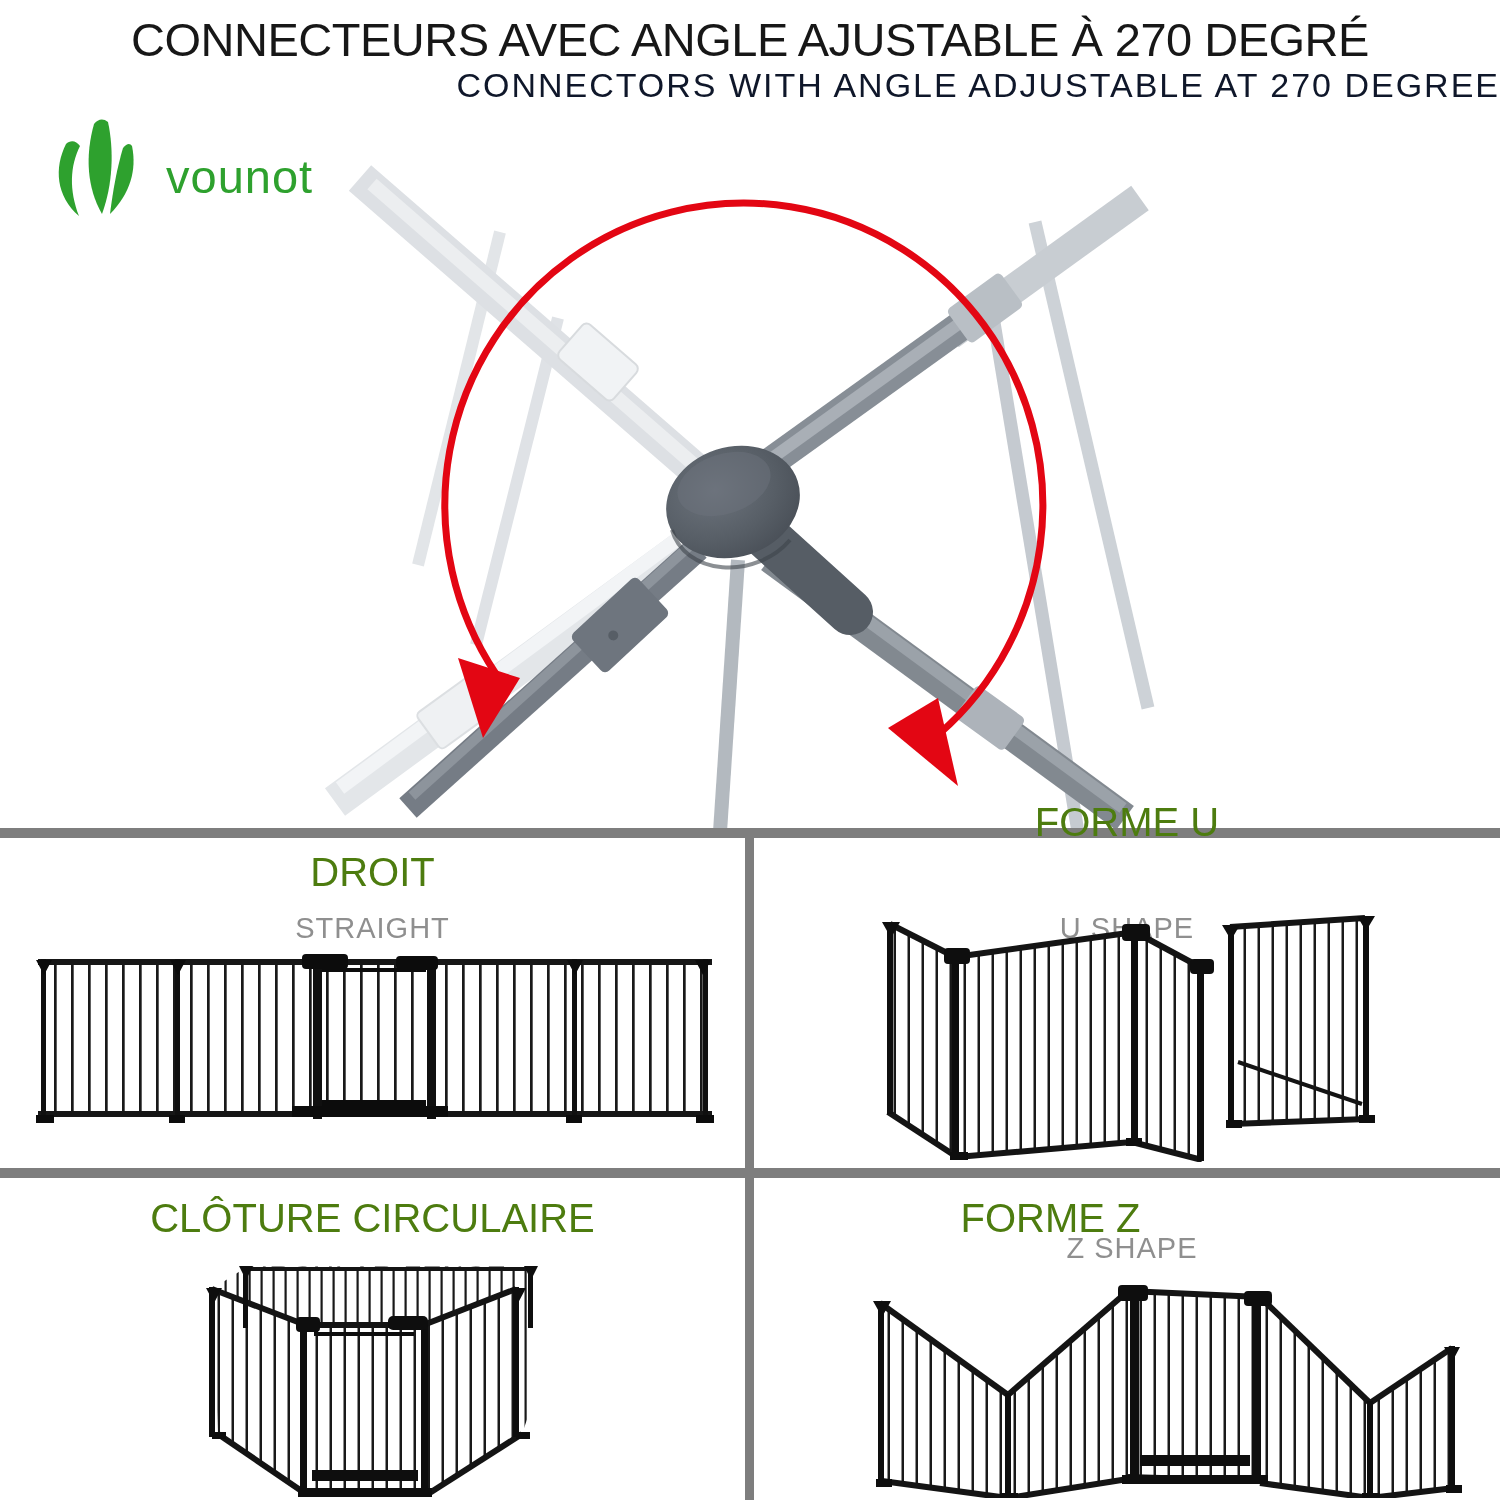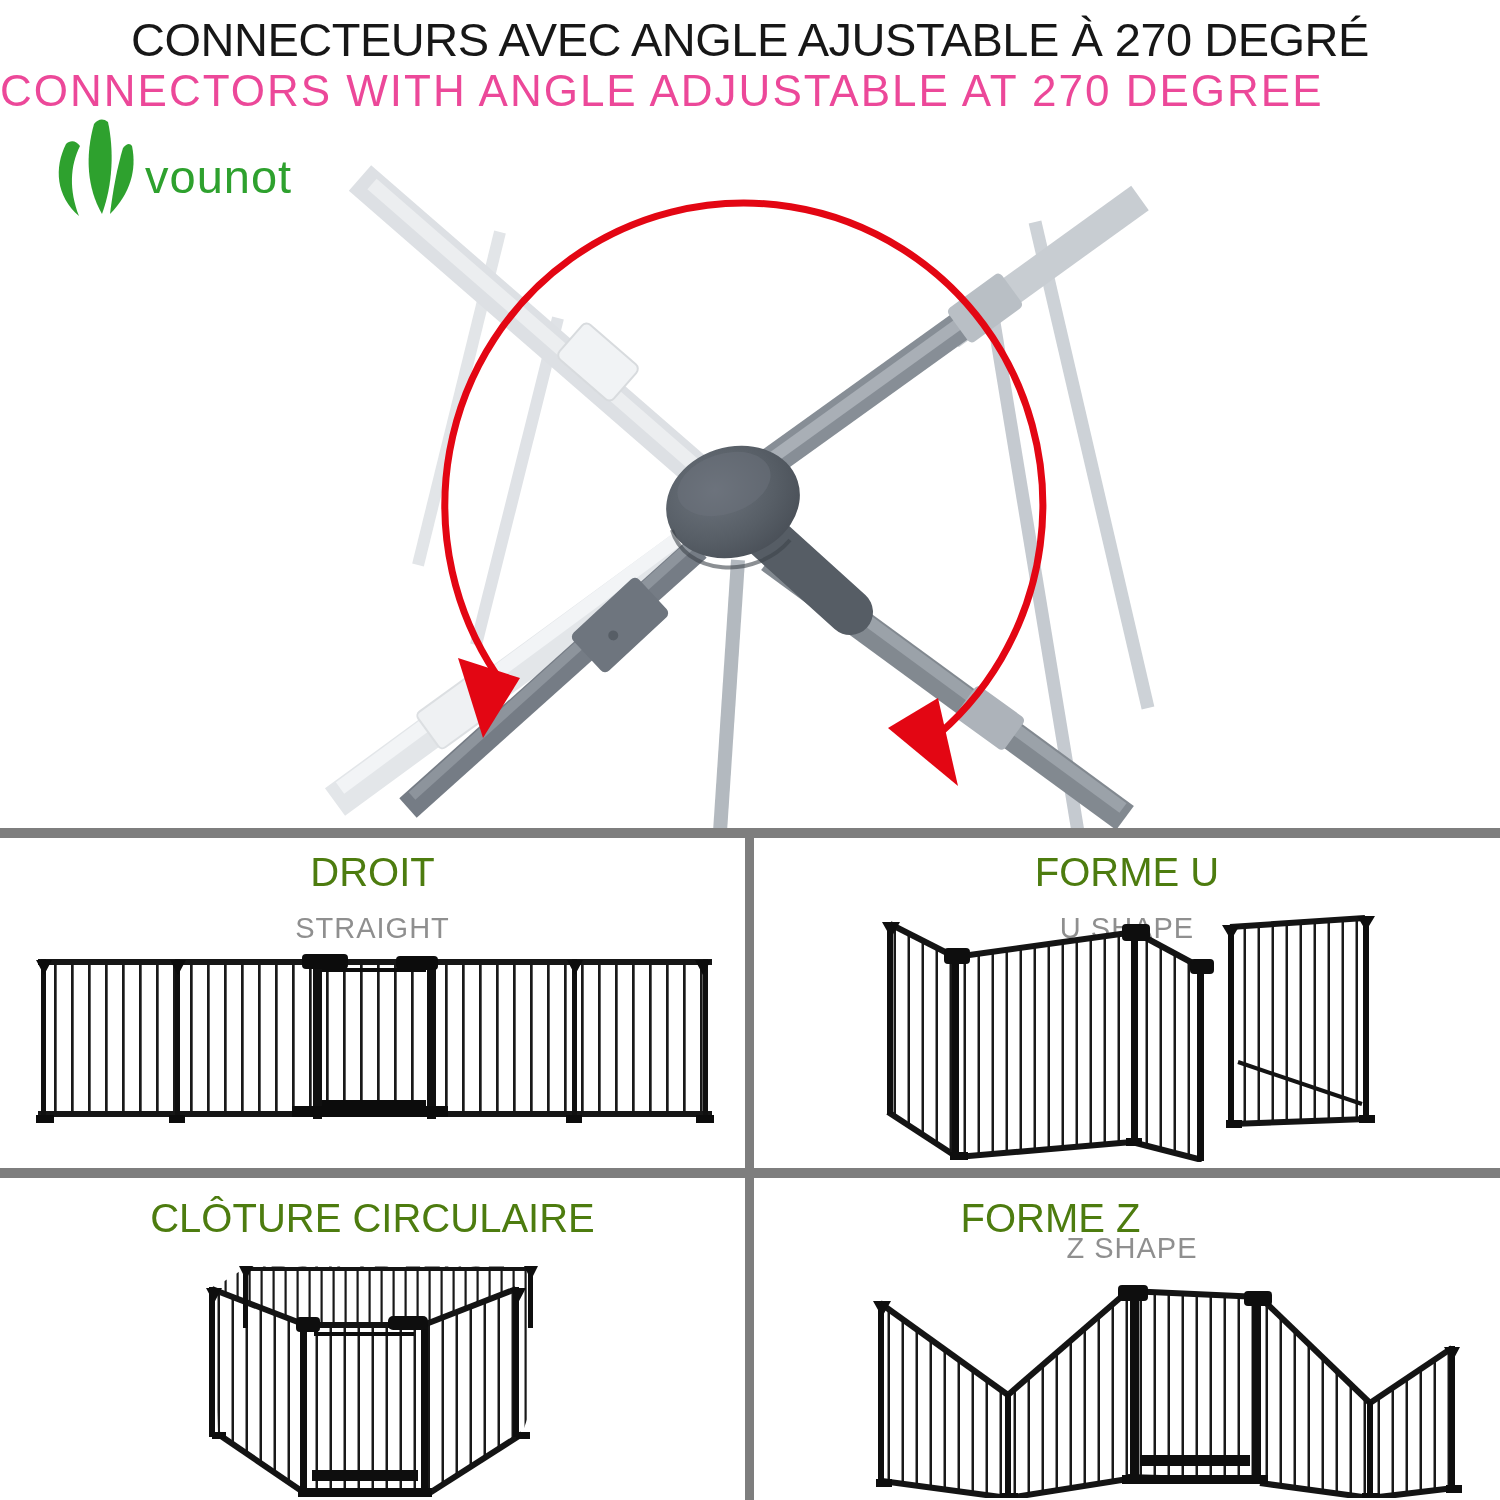--- a/index.html
+++ b/index.html
@@ -1,23 +1,23 @@
 <!DOCTYPE html>
 <html><head>
 <meta charset="utf-8">
 <style>
   html,body{margin:0;padding:0;background:#ffffff;}
   .canvas{position:relative;width:1500px;height:1500px;background:#ffffff;overflow:hidden;
           font-family:"Liberation Sans","DejaVu Sans",sans-serif;}
   .abs{position:absolute;}
   .hdr-fr{left:0;top:12px;width:1500px;text-align:center;font-size:47px;letter-spacing:-0.5px;
           color:#171717;white-space:nowrap;}
-  .hdr-en{left:0;top:66px;width:1500px;text-align:left;font-size:44px;letter-spacing:2px;
-          color:#ec4899;white-space:nowrap;}
-  .brand{left:52px;top:118px;display:flex;align-items:center;gap:7px;}
+  .hdr-en{left:0;top:66px;width:1500px;text-align:right;font-size:34px;letter-spacing:2px;
+          color:#0f172a;white-space:nowrap;}
+  .brand{left:52px;top:118px;display:flex;align-items:center;gap:28px;}
   .brand-name{font-size:47px;color:#2ea12e;letter-spacing:1px;line-height:1;padding-top:14px;}
   .cell-title{font-size:40px;color:#4d7c0f;text-align:center;white-space:nowrap;}
   .cell-sub{font-size:29px;color:#8f8f8f;text-align:center;letter-spacing:1px;white-space:nowrap;}
   .divider{background:#7e7e7e;}
   svg{display:block;}
 </style>
 </head>
 <body>
 
 <div class="canvas">
@@ -134,21 +134,21 @@
       <rect x="292" y="20" width="104" height="4"></rect>
       <rect x="292" y="152" width="104" height="10"></rect>
       <rect x="262" y="158" width="156" height="11"></rect>
       <rect x="6" y="167" width="18" height="8"></rect>
         <rect x="139" y="167" width="16" height="8"></rect>
       <rect x="536" y="167" width="16" height="8"></rect>
         <rect x="666" y="167" width="18" height="8"></rect>
     </g>
   </svg>
 
-  <div class="abs cell-title" style="left:754px;top:850px;width:746px;">FORME U</div>
+  <div class="abs cell-title" style="left:754px;top:800px;width:746px;">FORME U</div>
   <div class="abs cell-sub" style="left:754px;top:912px;width:746px;">U SHAPE</div>
   <svg class="abs" style="left:860px;top:912px;" width="620" height="250" viewBox="0 0 620 250">
     <polygon points="30,12 95,45 97,245 28,200" fill="url(#bars14)"></polygon>
     <polygon points="95,45 275,20 272,230 97,245" fill="url(#bars14)"></polygon>
     <polygon points="275,20 340,55 342,248 272,230" fill="url(#bars14)"></polygon>
     <polygon points="370,15 505,6 507,207 372,212" fill="url(#bars14)"></polygon>
     <g stroke="#141414" stroke-width="6" fill="none">
       <line x1="30" y1="12" x2="95" y2="45"></line>
         <line x1="28" y1="200" x2="97" y2="245"></line>
       <line x1="95" y1="45" x2="275" y2="20"></line>

